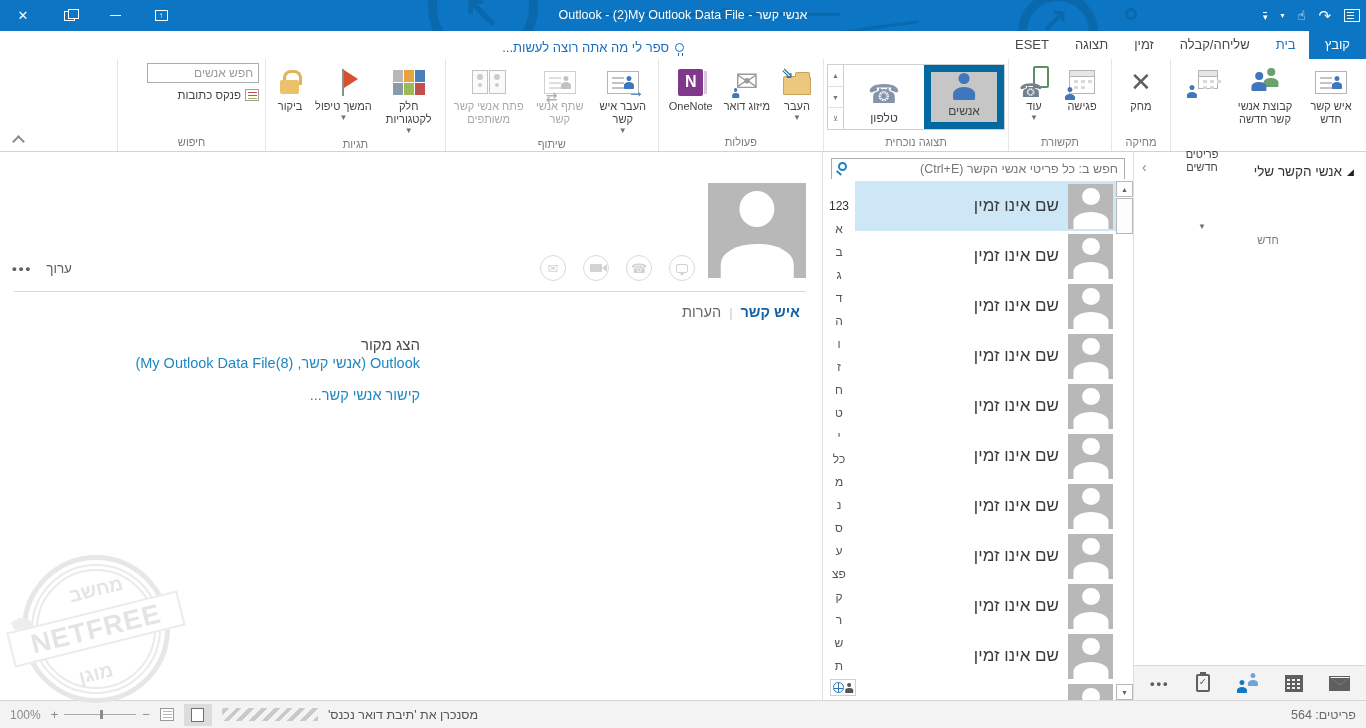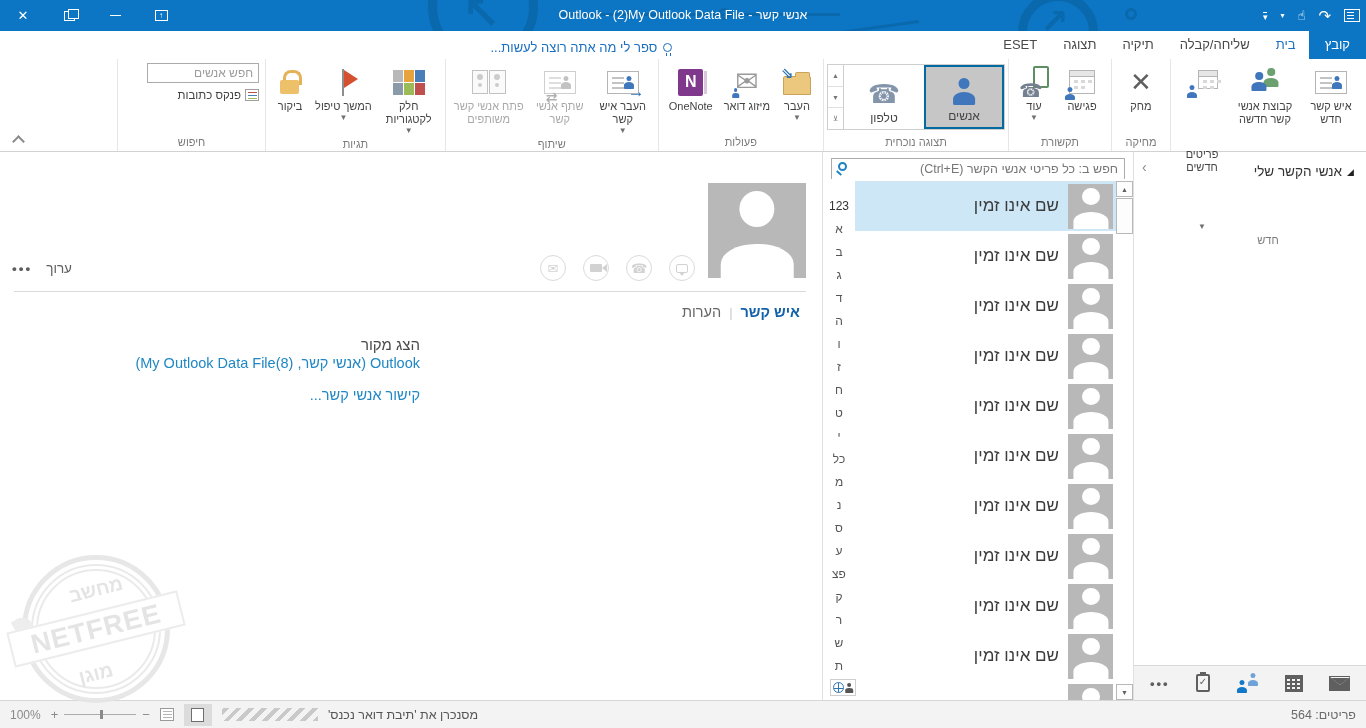--- a/index.html
+++ b/index.html
@@ -87,21 +87,21 @@
     font-family:"Liberation Sans","DejaVu Sans",sans-serif; }
   .search-people::placeholder { color:#9b9b9b; }
   .addrbook { display:flex; align-items:center; gap:4px; font-size:11.5px; color:#444; margin-top:6px; }
   .collapse-ribbon { position:absolute; left:14px; bottom:5px; width:9px; height:9px; border-top:2px solid #8a8a8a; border-left:2px solid #8a8a8a; transform:rotate(45deg); }
 
   
   .gallery-wrap { display:flex; align-items:flex-start; padding-top:3px; }
   .gallery { border:1px solid #cfcfcf; display:flex; height:66px; }
   .gal-item { width:80px; display:flex; flex-direction:column; align-items:center; justify-content:flex-end; padding-bottom:4px; gap:4px; font-size:12px; color:#444; }
   .gal-item .gicon { height:34px; display:flex; align-items:flex-end; justify-content:center; }
-  .gal-selected { background:#c6c6c6; border:2px solid #0369a1; }
+  .gal-selected { background:#c6c6c6; border:7px solid #0369a1; }
   .gal-scroll { width:16px; display:flex; flex-direction:column; border:1px solid #cfcfcf; border-right:none; height:66px; }
   .gal-scroll span { flex:1; display:flex; align-items:center; justify-content:center; font-size:7px; color:#777; border-bottom:1px solid #e0e0e0; }
   .cardbig { width:34px; height:24px; background:#fff; border:1px solid #b5b5b5; position:relative; box-shadow:1px 1px 0 #dcdcdc; }
   .cardbig .lines { position:absolute; right:4px; top:5px; width:13px; height:2px; background:#c3c3c3; box-shadow:0 5px 0 #c3c3c3,0 10px 0 #c3c3c3; }
   .cardbig .ph { position:absolute; left:3px; top:4px; color:#cc6f52; }
 
   
   .main { height:548px; display:flex; background:#fff; }
 
   
@@ -242,21 +242,21 @@
     <span class="ic">☝</span>
     <span class="ic" style="font-size:15px;">↷</span>
     <span class="propsic"></span>
   </div>
 </div>
 
 <div class="tabrow">
   <div class="tab tab-file">קובץ</div>
   <div class="tab tab-active">בית</div>
   <div class="tab">שליחה/קבלה</div>
-  <div class="tab">תיקיה</div>
+  <div class="tab">זמין</div>
   <div class="tab">תצוגה</div>
   <div class="tab">ESET</div>
   <div class="tellme">
     <span class="bulb"></span>
     <span>ספר לי מה אתה רוצה לעשות...</span>
   </div>
 </div>
 
 <div class="ribbon">
 

